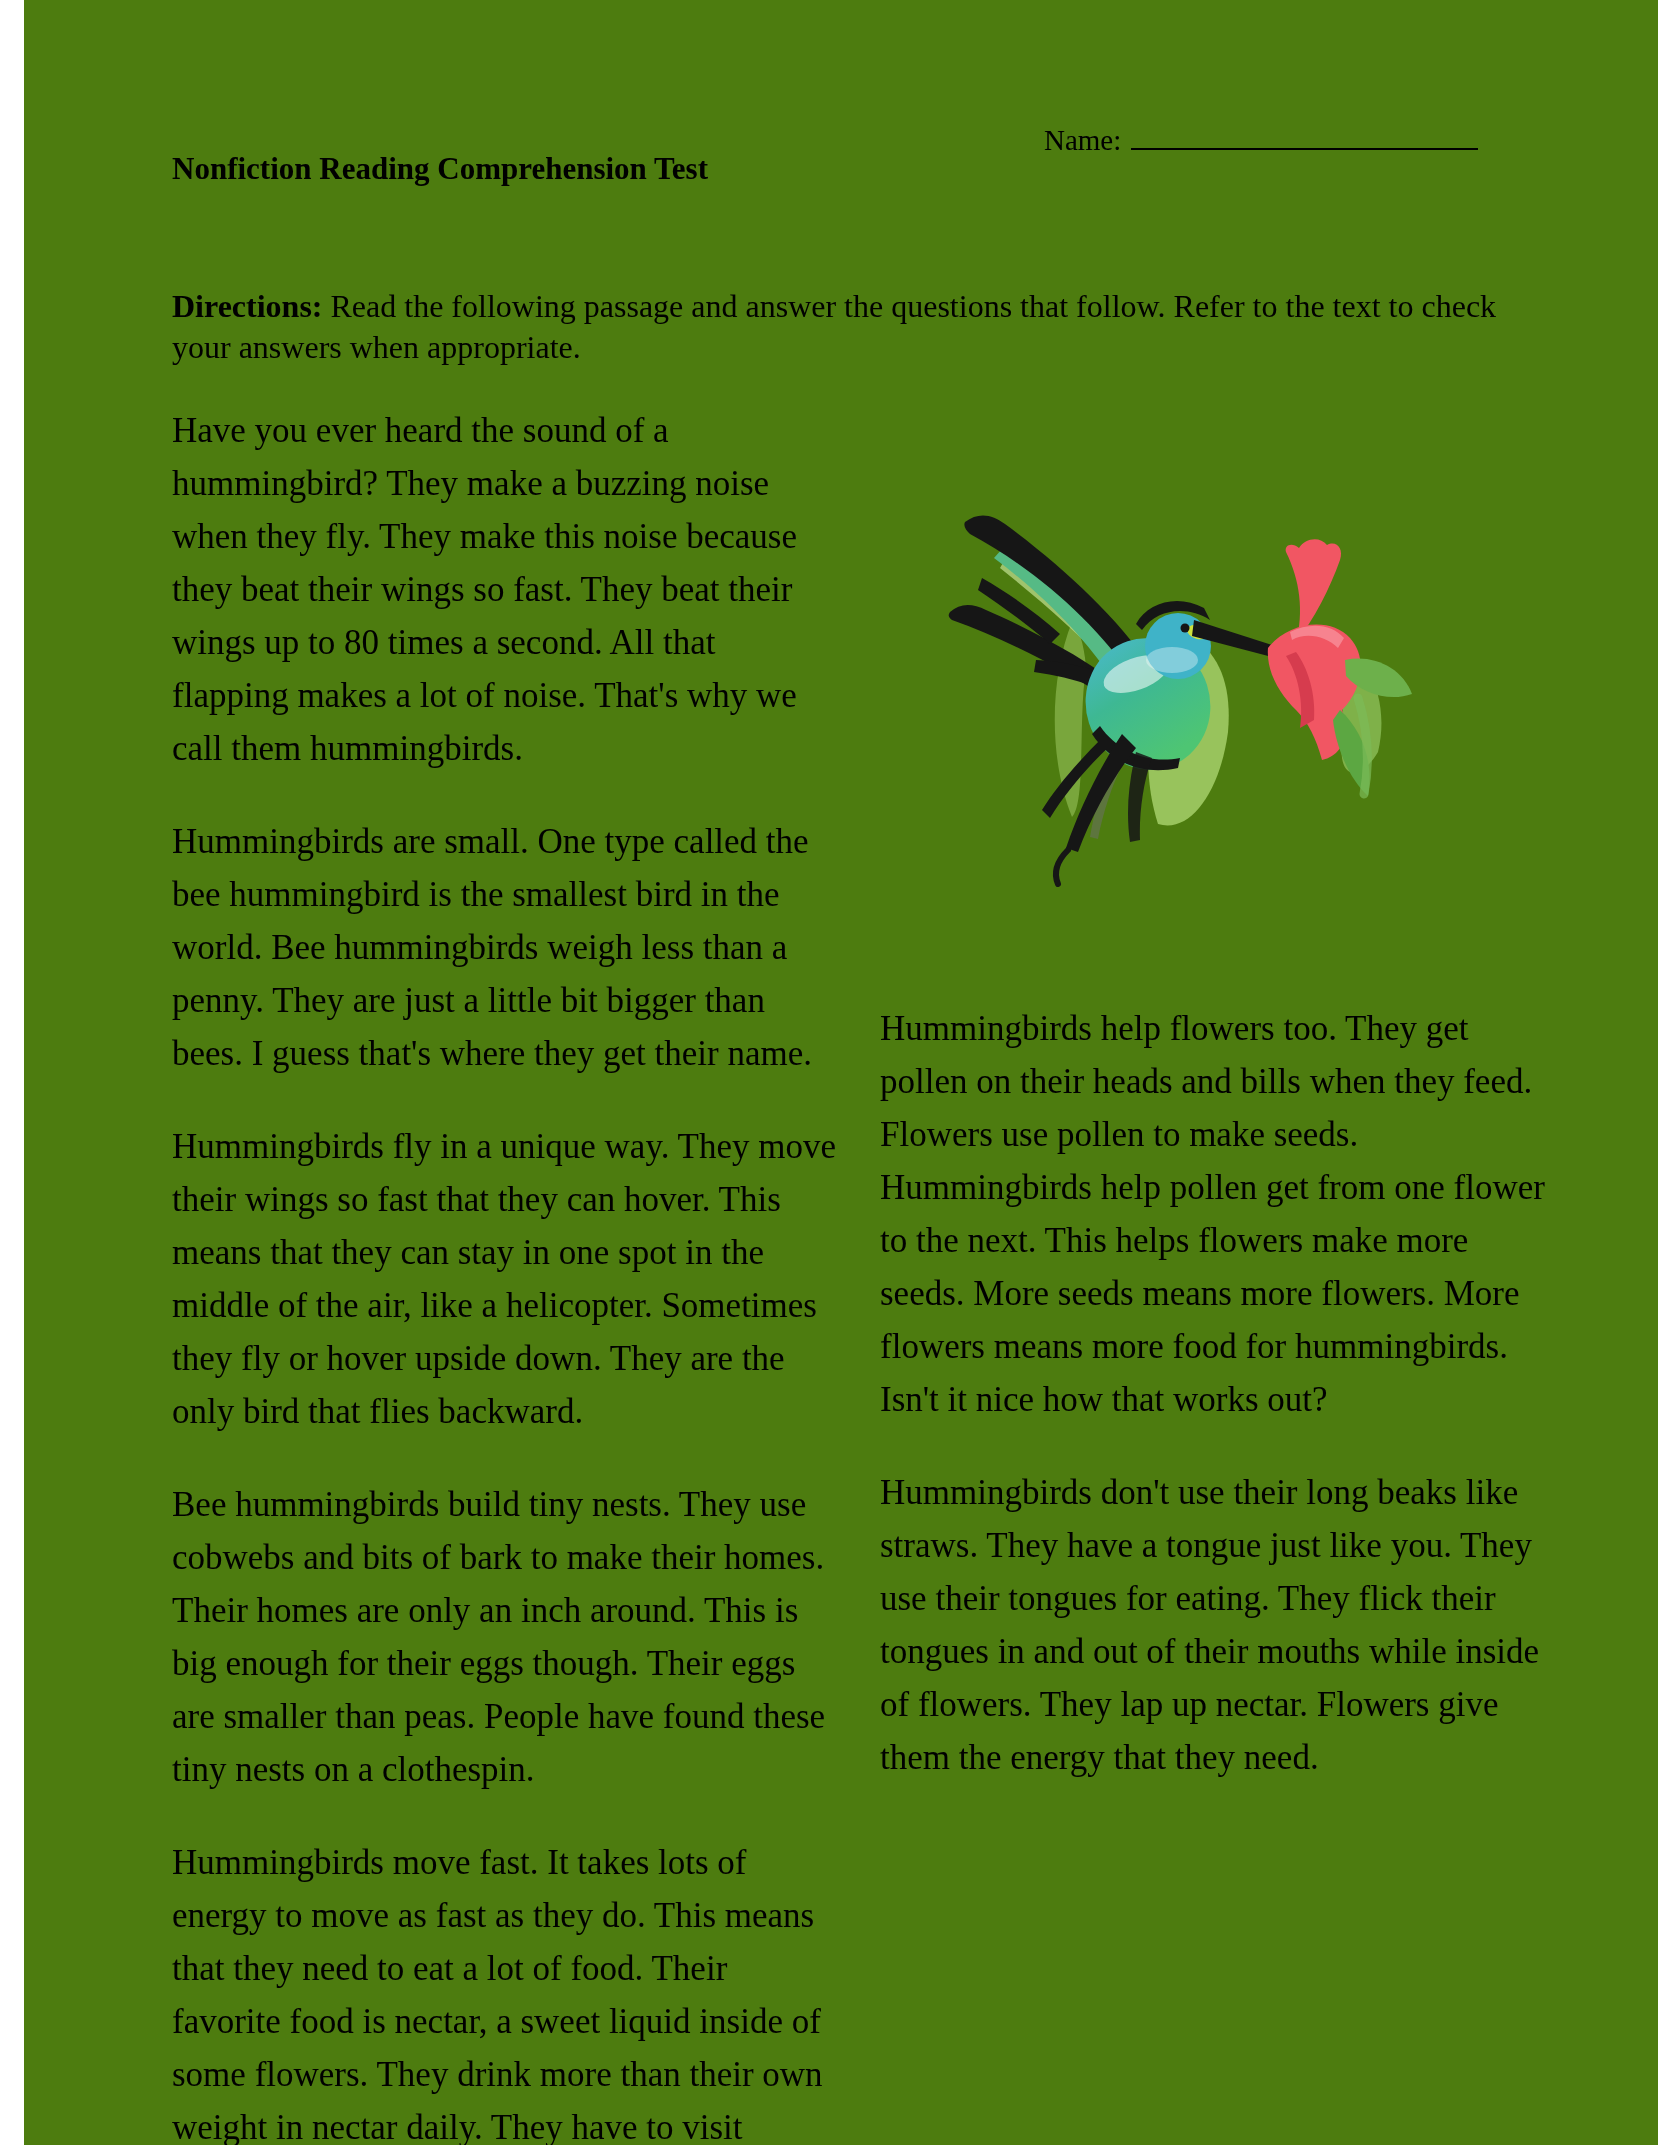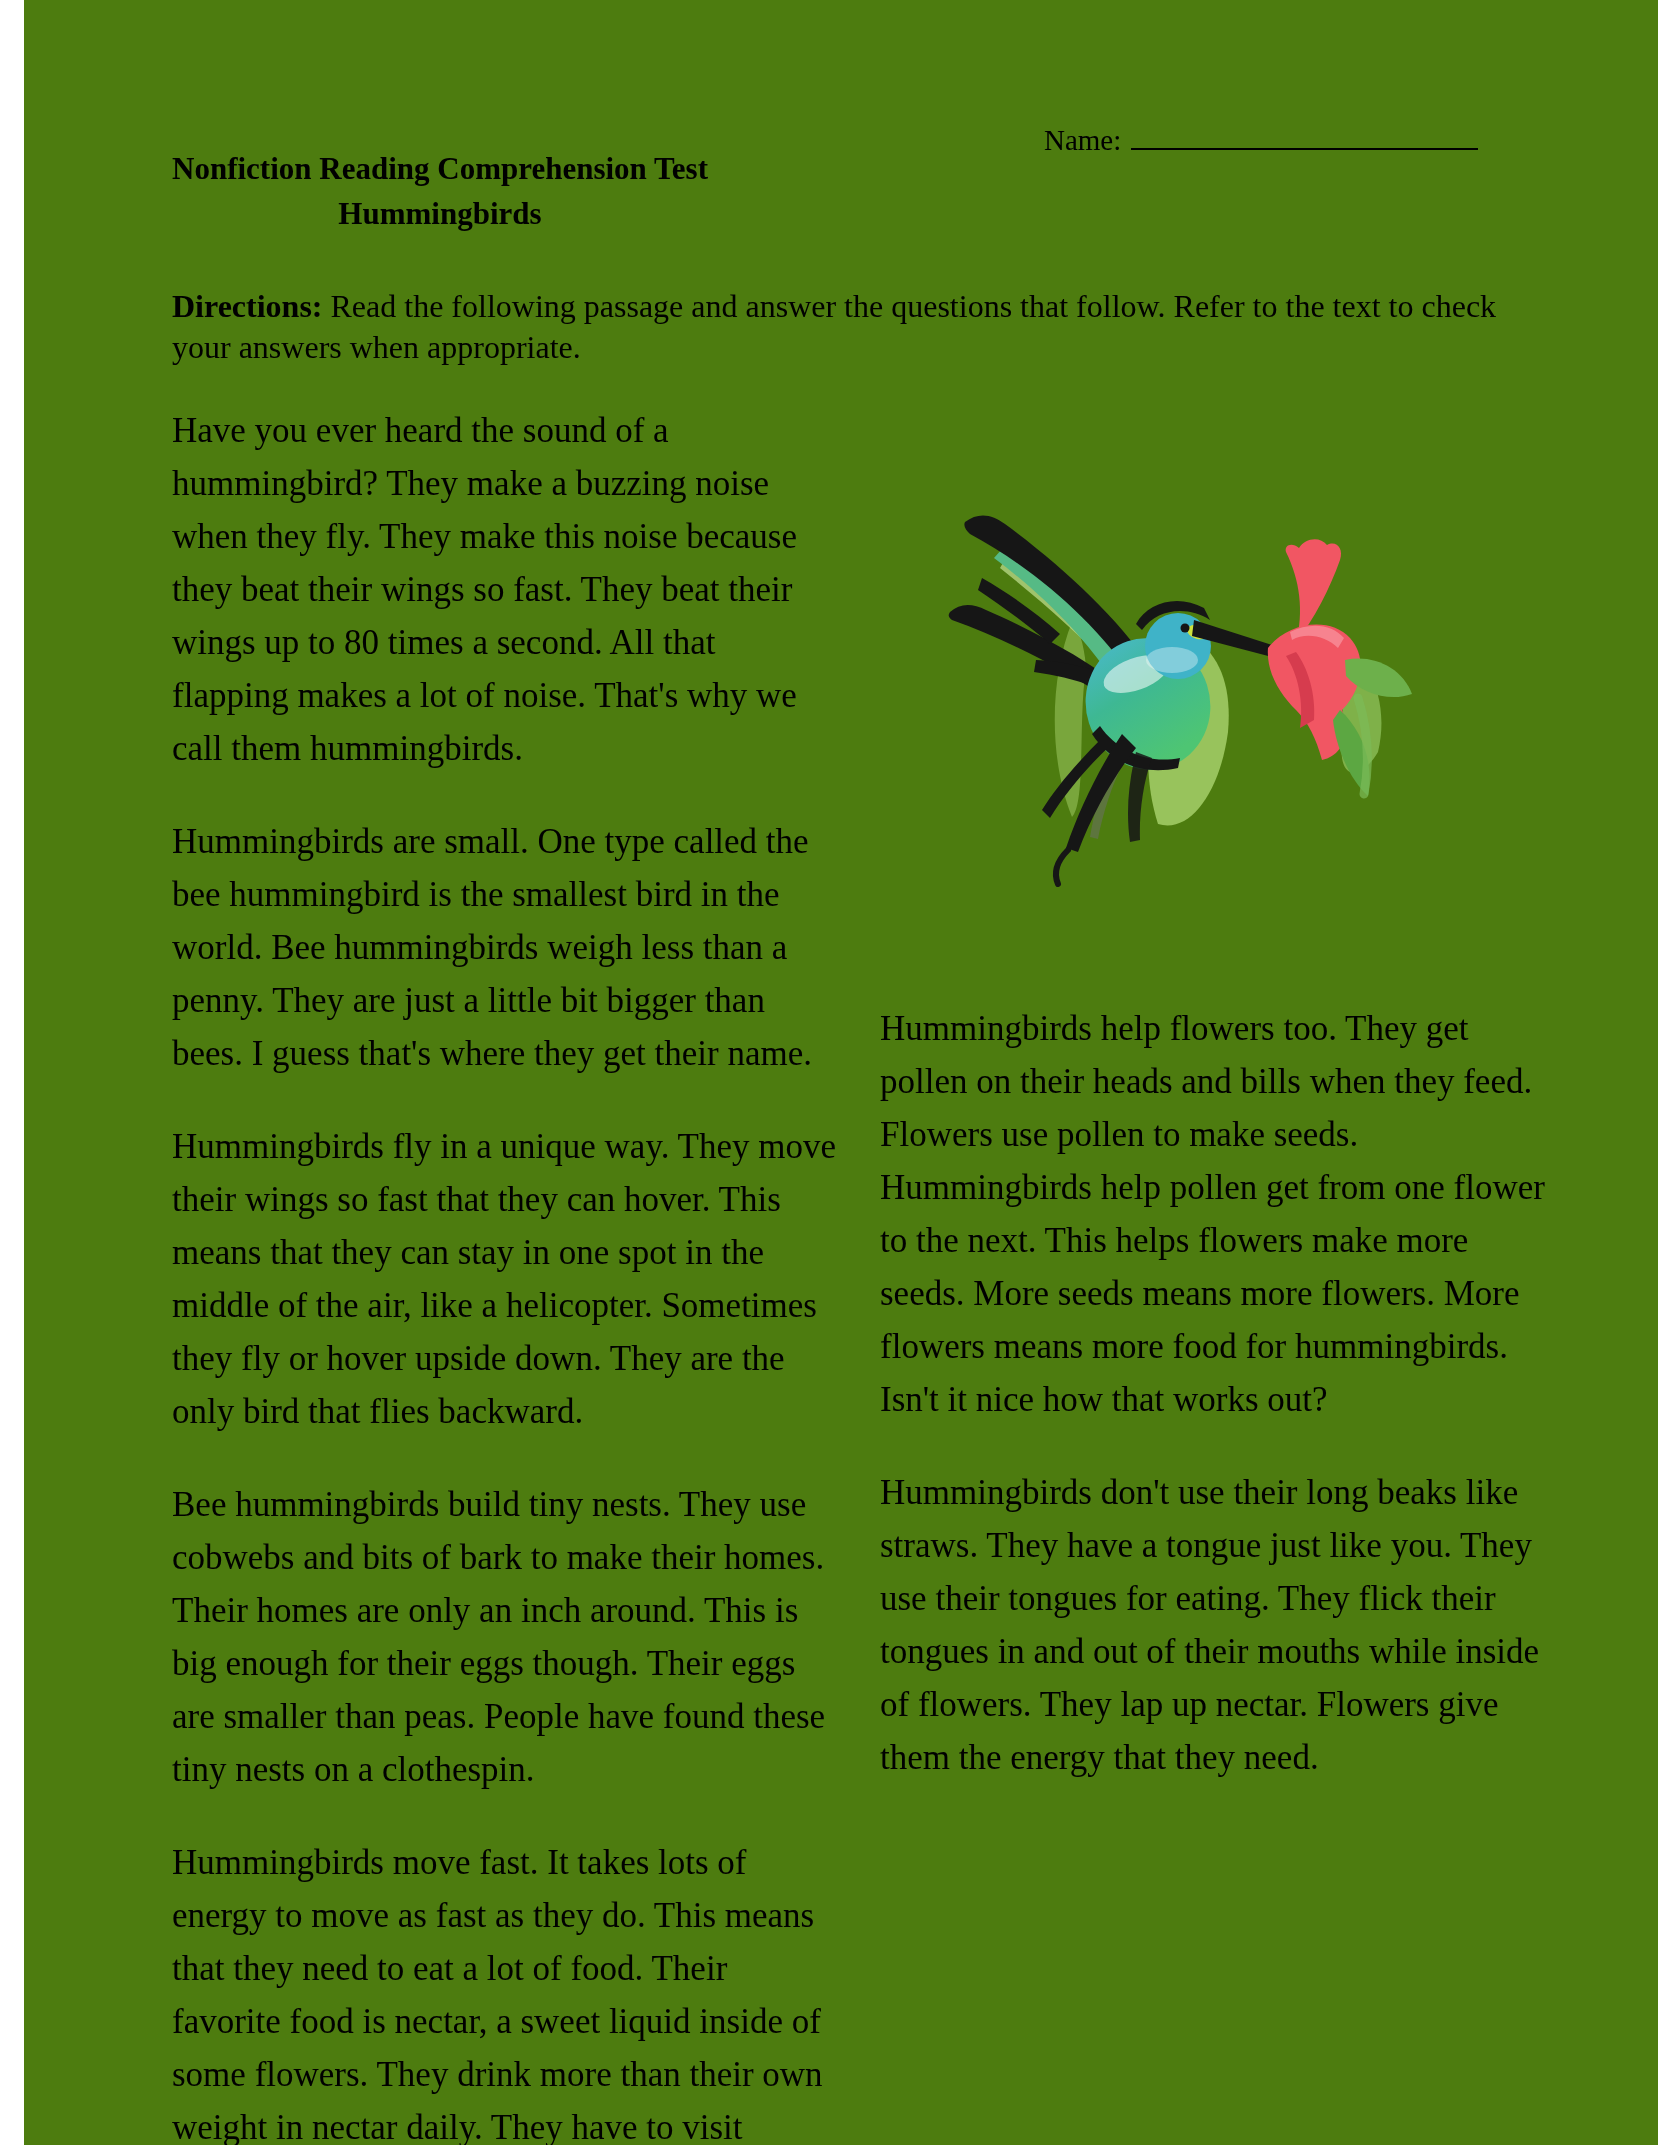--- a/index.html
+++ b/index.html
@@ -43,21 +43,20 @@
 <body>
 
 <div class="page">
 
   <div class="name-block">
     <span>Name:</span><span class="name-line"></span>
   </div>
 
   <h1 class="title">
     <span class="title-line">Nonfiction Reading Comprehension Test</span>
-    <span class="title-line">Hummingbirds</span>
   </h1>
 
   <p class="directions"><strong>Directions:</strong><span> Read the following passage and answer the questions that follow. Refer to the text to check your answers when appropriate.</span></p>
 
   <div class="col col-left">
     <p>Have you ever heard the sound of a hummingbird? They make a buzzing noise when they fly. They make this noise because they beat their wings so fast. They beat their wings up to 80 times a second. All that flapping makes a lot of noise. That's why we call them hummingbirds.</p>
     <p>Hummingbirds are small. One type called the bee hummingbird is the smallest bird in the world. Bee hummingbirds weigh less than a penny. They are just a little bit bigger than bees. I guess that's where they get their name.</p>
     <p>Hummingbirds fly in a unique way. They move their wings so fast that they can hover. This means that they can stay in one spot in the middle of the air, like a helicopter. Sometimes they fly or hover upside down. They are the only bird that flies backward.</p>
     <p>Bee hummingbirds build tiny nests. They use cobwebs and bits of bark to make their homes. Their homes are only an inch around. This is big enough for their eggs though. Their eggs are smaller than peas. People have found these tiny nests on a clothespin.</p>
     <p>Hummingbirds move fast. It takes lots of energy to move as fast as they do. This means that they need to eat a lot of food. Their favorite food is nectar, a sweet liquid inside of some flowers. They drink more than their own weight in nectar daily. They have to visit hundreds of flowers to get enough nectar to live. They can only store enough energy to survive through the night. They live on the edge.</p>

